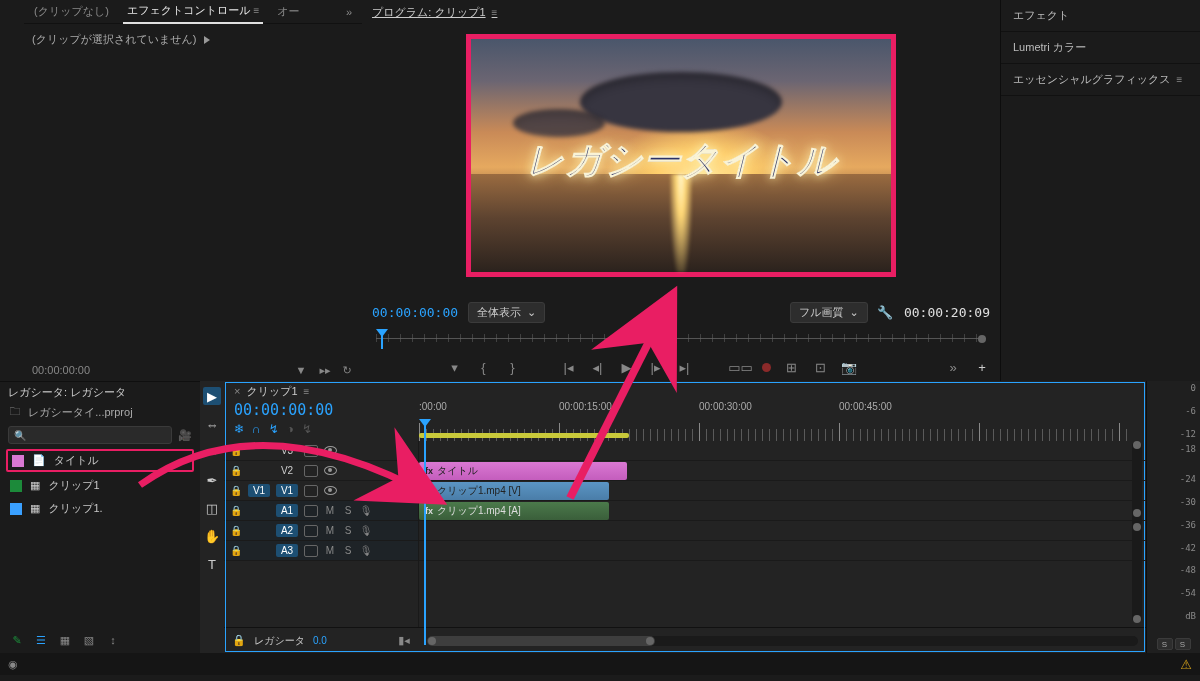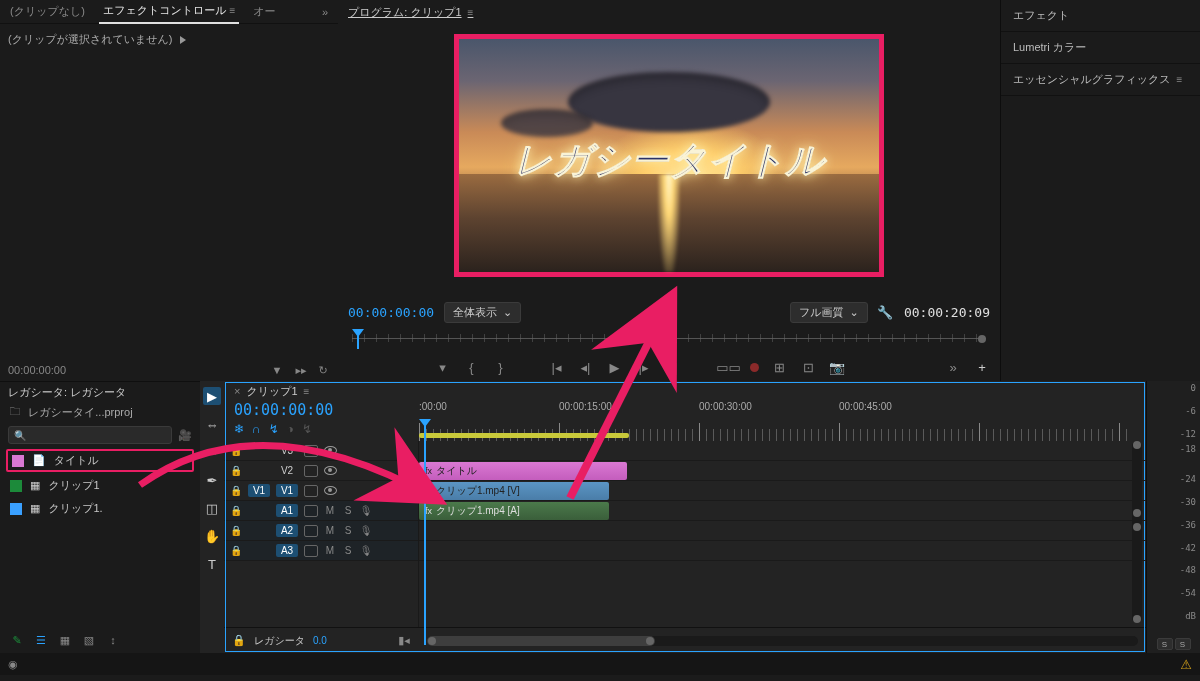--- a/index.html
+++ b/index.html
@@ -3,21 +3,21 @@
 <meta charset="utf-8">
 <style>
   * { box-sizing: border-box; margin: 0; padding: 0; }
   body {
     width: 1200px; height: 681px;
     background: #1b1b1b;
     font-family: "Hiragino Sans", "Meiryo", sans-serif;
     font-size: 11px; color: #c8c8c8;
     position: relative; overflow: hidden;
   }
-  .top-row { display:flex; height:381px; }
+  .top-row { display:flex; height:381px;padding-left:24px; }
   .left-col { width:338px; display:flex; flex-direction:column; }
   .tabs-bar { display:flex; align-items:center; height:24px; border-bottom:1px solid #111; padding:0 6px; gap:10px; }
   .tab { color:#8a8a8a; padding:4px 4px; font-size:11px; cursor:pointer; }
   .tab.active { color:#e6e6e6; border-bottom:2px solid #e0e0e0; }
   .menu-glyph { color:#888; font-size:10px; }
   .more { margin-left:auto; }
   .ec-body { flex:1; padding:8px; font-size:11px; color:#aaa; }
   .ec-msg { display:flex; align-items:center; gap:8px; }
   .tri { width:0;height:0;border-top:4px solid transparent;border-bottom:4px solid transparent;border-left:6px solid #999; }
   .ec-foot { display:flex; align-items:center; padding:4px 8px; color:#888; }
@@ -121,21 +121,21 @@
   .track .lock{color:#888;width:12px;}
   .trk-lbl{width:22px;text-align:center;color:#ccc;border-radius:2px;padding:1px 0;}
   .trk-lbl.hl{background:#1d4f73;color:#fff;}
   .track .sq{width:14px;height:12px;border:1px solid #666;border-radius:2px;}
   .track-content{flex:1;position:relative;}
   .trk-row{height:20px;position:relative;border-bottom:1px solid #1a1a1a;}
   .clip{position:absolute;top:1px;height:18px;border-radius:2px;display:flex;align-items:center;padding:0 6px;font-size:10px;gap:4px;color:#222;}
   .clip.title{background:linear-gradient(#d978d2,#c45dbd);}
   .clip.video{background:linear-gradient(#5b95c4,#4a7da8);}
   .clip.audio{background:linear-gradient(#4b7a4b,#3a5e3a);color:#ddd;}
-  .clip .fx{font-size:9px;}
+  .clip .fx{font-size:9px;font-weight:bold;}
   .tl-bottom{height:26px;display:flex;align-items:center;border-top:1px solid #111;}
   .tl-bottom .left{width:195px;display:flex;align-items:center;gap:8px;padding:0 8px;font-size:10px;}
   .tl-scrollbar{flex:1;position:relative;height:10px;background:#1a1a1a;border-radius:5px;margin:0 8px;}
   .tl-thumb{position:absolute;left:0;width:32%;top:0;bottom:0;background:#3e3e3e;border-radius:5px;}
   .tl-thumb::before,.tl-thumb::after{content:"";position:absolute;top:1px;width:8px;height:8px;border-radius:50%;background:#666;}
   .tl-thumb::before{left:1px;} .tl-thumb::after{right:1px;}
   .side-scroll{position:absolute;right:4px;top:60px;bottom:30px;width:10px;background:#1a1a1a;border-radius:5px;}
   .side-scroll .knob{position:absolute;left:1px;width:8px;height:8px;border-radius:50%;background:#666;}
   
   .meter-panel{width:54px;background:#1f1f1f;border-left:1px solid #0d0d0d;display:flex;flex-direction:column;align-items:center;position:relative;}

